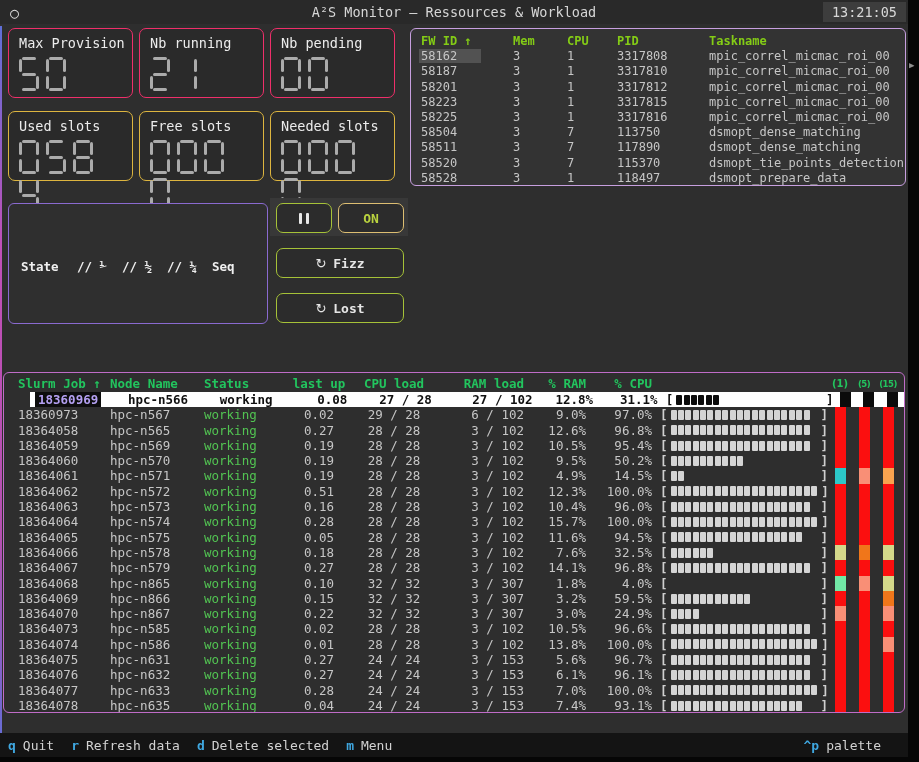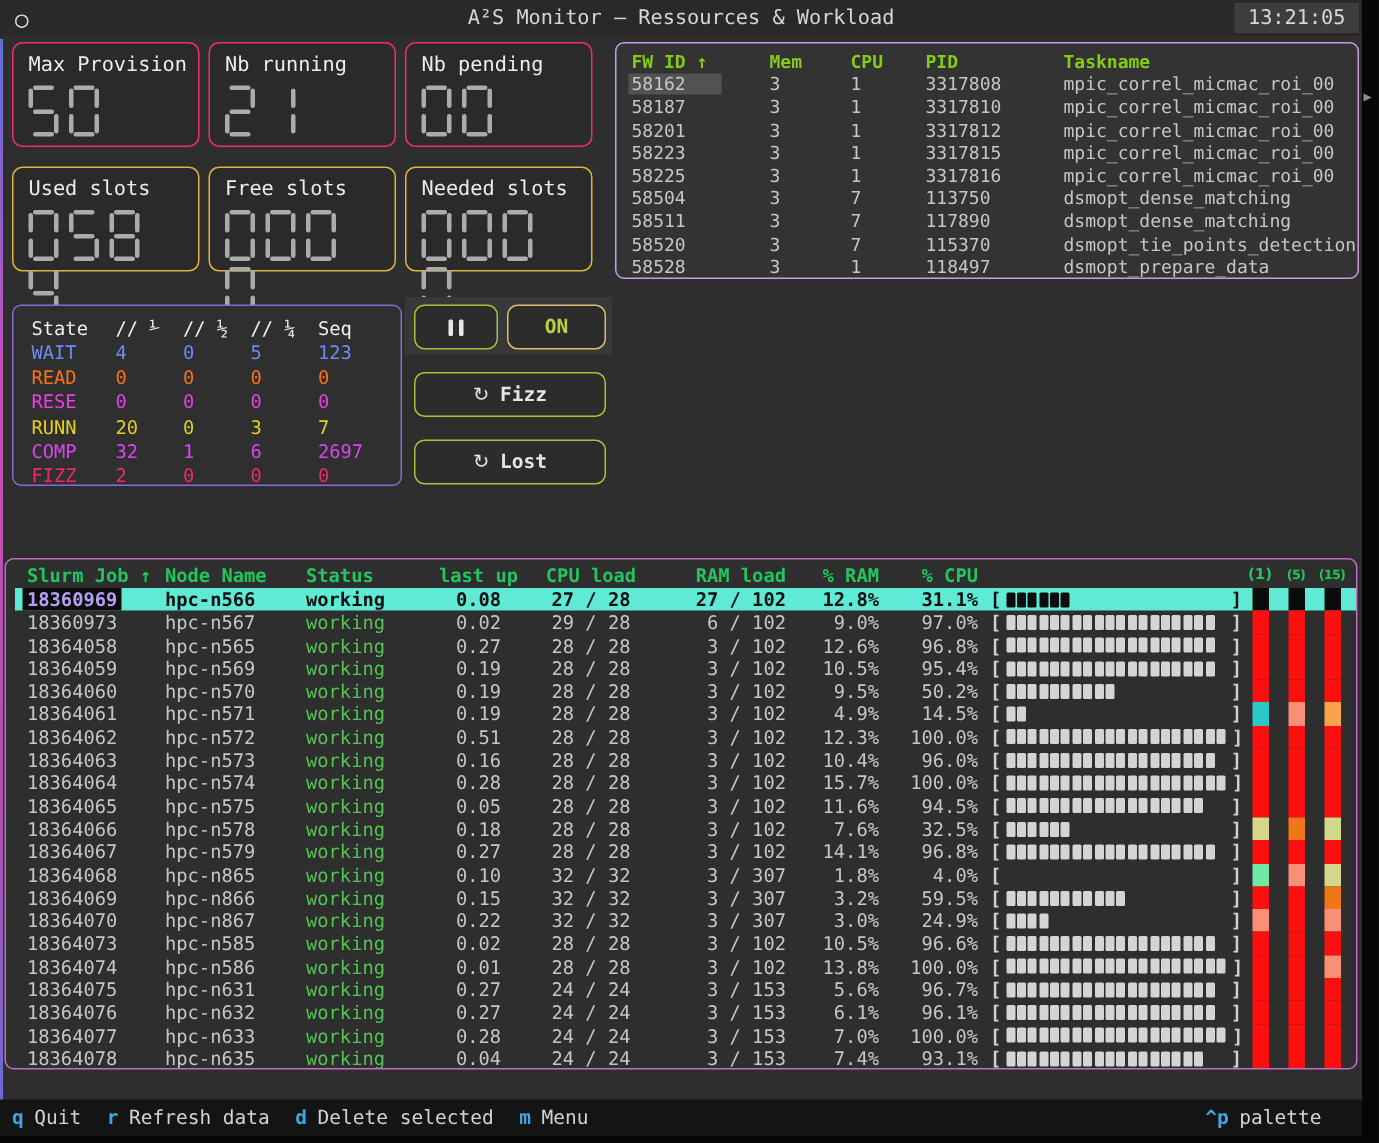--- a/index.html
+++ b/index.html
@@ -32,21 +32,21 @@
             border:1px solid #c79fdf;border-radius:6px;box-sizing:border-box;
             padding:5px 0 0 10px;overflow:hidden;font-size:12px;}
   .fw-row{display:flex;height:15.2px;line-height:15.2px;white-space:nowrap;}
   .fw-row.fw-h{font-weight:bold;color:#84cc16;}
   .fw0{width:92px;} .fw1{width:54px;} .fw2{width:50px;} .fw3{width:92px;} .fw4{flex:1;overflow:hidden;}
   .fw-cursor{background:#525252;padding:0 24px 0 2px;margin-left:-2px;}
   
   .state-panel{position:absolute;left:8px;top:203px;width:260px;height:121px;background:#2f2f2f;
                border:1px solid #8a6ad0;border-radius:6px;box-sizing:border-box;
                padding:7px 0 0 12px;font-size:12.5px;overflow:hidden;}
-  .st-row{display:flex;height:16.4px;line-height:16.4px;font-weight:normal;}
+  .st-row{display:flex;height:16.4px;line-height:16.4px;font-weight:bold;margin-top:48px;}
   .st-row.st-h{color:#f0f0f0;font-family:"DejaVu Sans Mono","DejaVu Sans",monospace;}
   .st0{width:56px;} .st1,.st2,.st3{width:45px;} .st4{width:54px;}
   
   .ctl-bg{position:absolute;left:270px;top:198px;width:138px;height:38px;background:#383838;}
   .controls{position:absolute;left:276px;top:200px;width:130px;height:126px;}
   .btn{position:absolute;box-sizing:border-box;background:#2c2c2c;border-radius:7px;
        font-size:13px;font-weight:bold;color:#e6e6e6;display:flex;align-items:center;
        justify-content:center;cursor:pointer;}
   .btn-pause{left:0;top:3px;width:56px;height:30px;border:1px solid #a6c238;}
   .btn-on{left:62px;top:3px;width:66px;height:30px;border:1px solid #ddbe72;color:#b9d23f;}
@@ -71,21 +71,21 @@
   .jc-cpct{width:66px;text-align:right;}
   .jc-bar{width:168px;margin-left:8px;display:flex;align-items:center;}
   .jc-m{width:24px;display:flex;justify-content:center;align-self:stretch;align-items:center;}
   .jh-m1{font-size:10px;font-family:"DejaVu Sans",sans-serif;}
   .jh-m2,.jh-m3{font-size:8.5px;letter-spacing:-0.5px;font-family:"DejaVu Sans",sans-serif;}
   .jbr{font-weight:bold;color:#cfcfcf;}
   .btrack{display:flex;width:148px;height:10px;margin:0 3px;}
   .block{width:6px;height:10px;background:#d4d4d4;margin-right:1.4px;border-radius:1px;flex:none;}
   .mblock{width:11px;height:100%;}
   .status-working{color:#52c452;}
-  .j-sel{background:#5eead4;color:#101010;font-weight:bold;}
+  .j-sel{background:#ffffff;color:#101010;font-weight:bold;margin-left:20px;}
   .j-sel .status-working{color:#101010;}
   .j-sel .idtxt{background:#0d0d0d;color:#b4a0f2;padding:0 3px;margin-left:-3px;}
   .j-sel .jbr{color:#0c0c0c;}
   .j-sel .block{background:#0c0c0c;}
   
   .footer{position:absolute;left:0;top:733px;width:908px;height:24px;background:#141414;
           display:flex;align-items:center;padding-left:8px;box-sizing:border-box;font-size:13px;}
   .fkey{color:#3fa7e0;font-weight:bold;margin-right:7px;}
   .flabel{color:#d2d2d2;margin-right:17px;}
   .fright{position:absolute;right:10px;top:0;height:24px;display:flex;align-items:center;}

